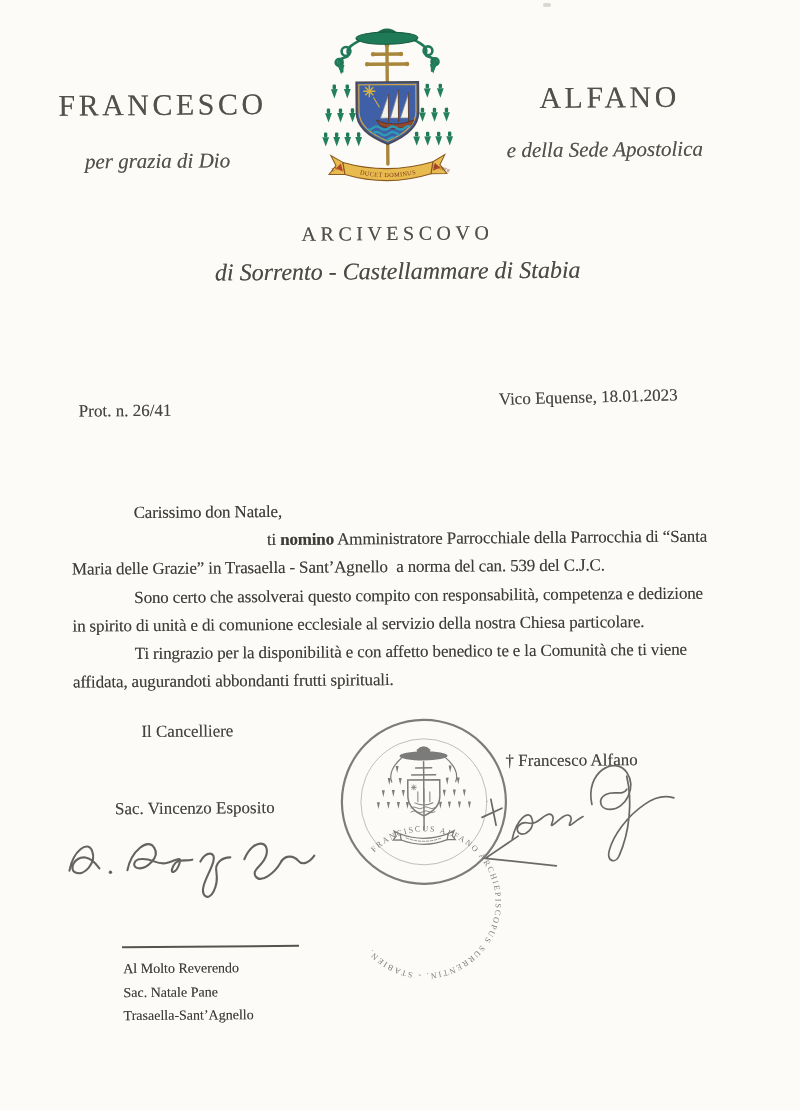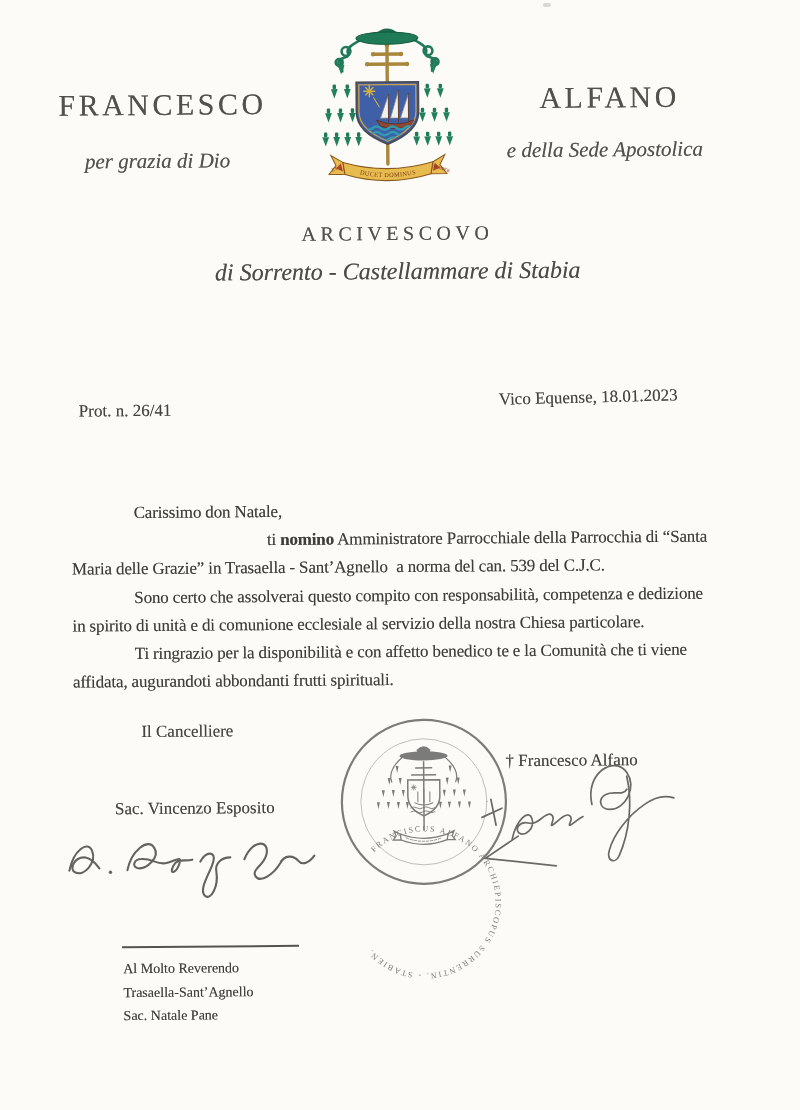--- a/index.html
+++ b/index.html
@@ -236,18 +236,18 @@
       <path class="handthin" d="M14,76 L34,67 M23,58 L28,84"></path>
       <path class="handthin" d="M44,98 C48,79 61,67 64,78 C67,87 57,96 51,92 C46,88 52,80 60,82 C67,84 71,79 77,75 C83,71 87,75 84,82 C81,89 89,80 95,76 C101,72 105,76 102,82 C99,89 107,80 115,76"></path>
       <path class="handthin" d="M124,64 C117,32 147,15 159,32 C169,47 158,69 142,69 C131,69 130,58 138,54 C146,50 155,56 159,49"></path>
       <path class="handthin" d="M159,36 C165,62 161,93 151,115 C147,124 138,121 141,110 C145,95 159,76 177,64 C187,57 197,55 206,58"></path>
       <path class="handthin" d="M50,95 L17,117 L88,125"></path>
     </svg>
 
     <div class="abs rule" style="left:119px;top:944px;"></div>
     <div class="abs recip" style="left:120px;top:955px;">
       <div class="t">Al Molto Reverendo</div>
+      <div class="t">Sac. Natale Pane</div>
       <div class="t">Trasaella-Sant’Agnello</div>
-      <div class="t">Sac. Natale Pane</div>
     </div>
 
   </div>
 </div>
 
 </body></html>

